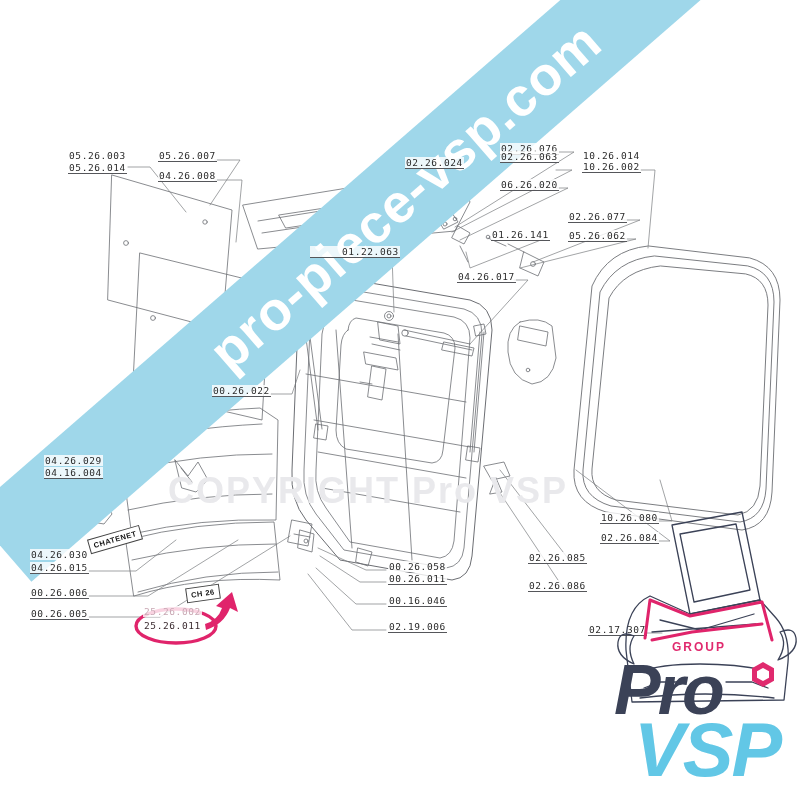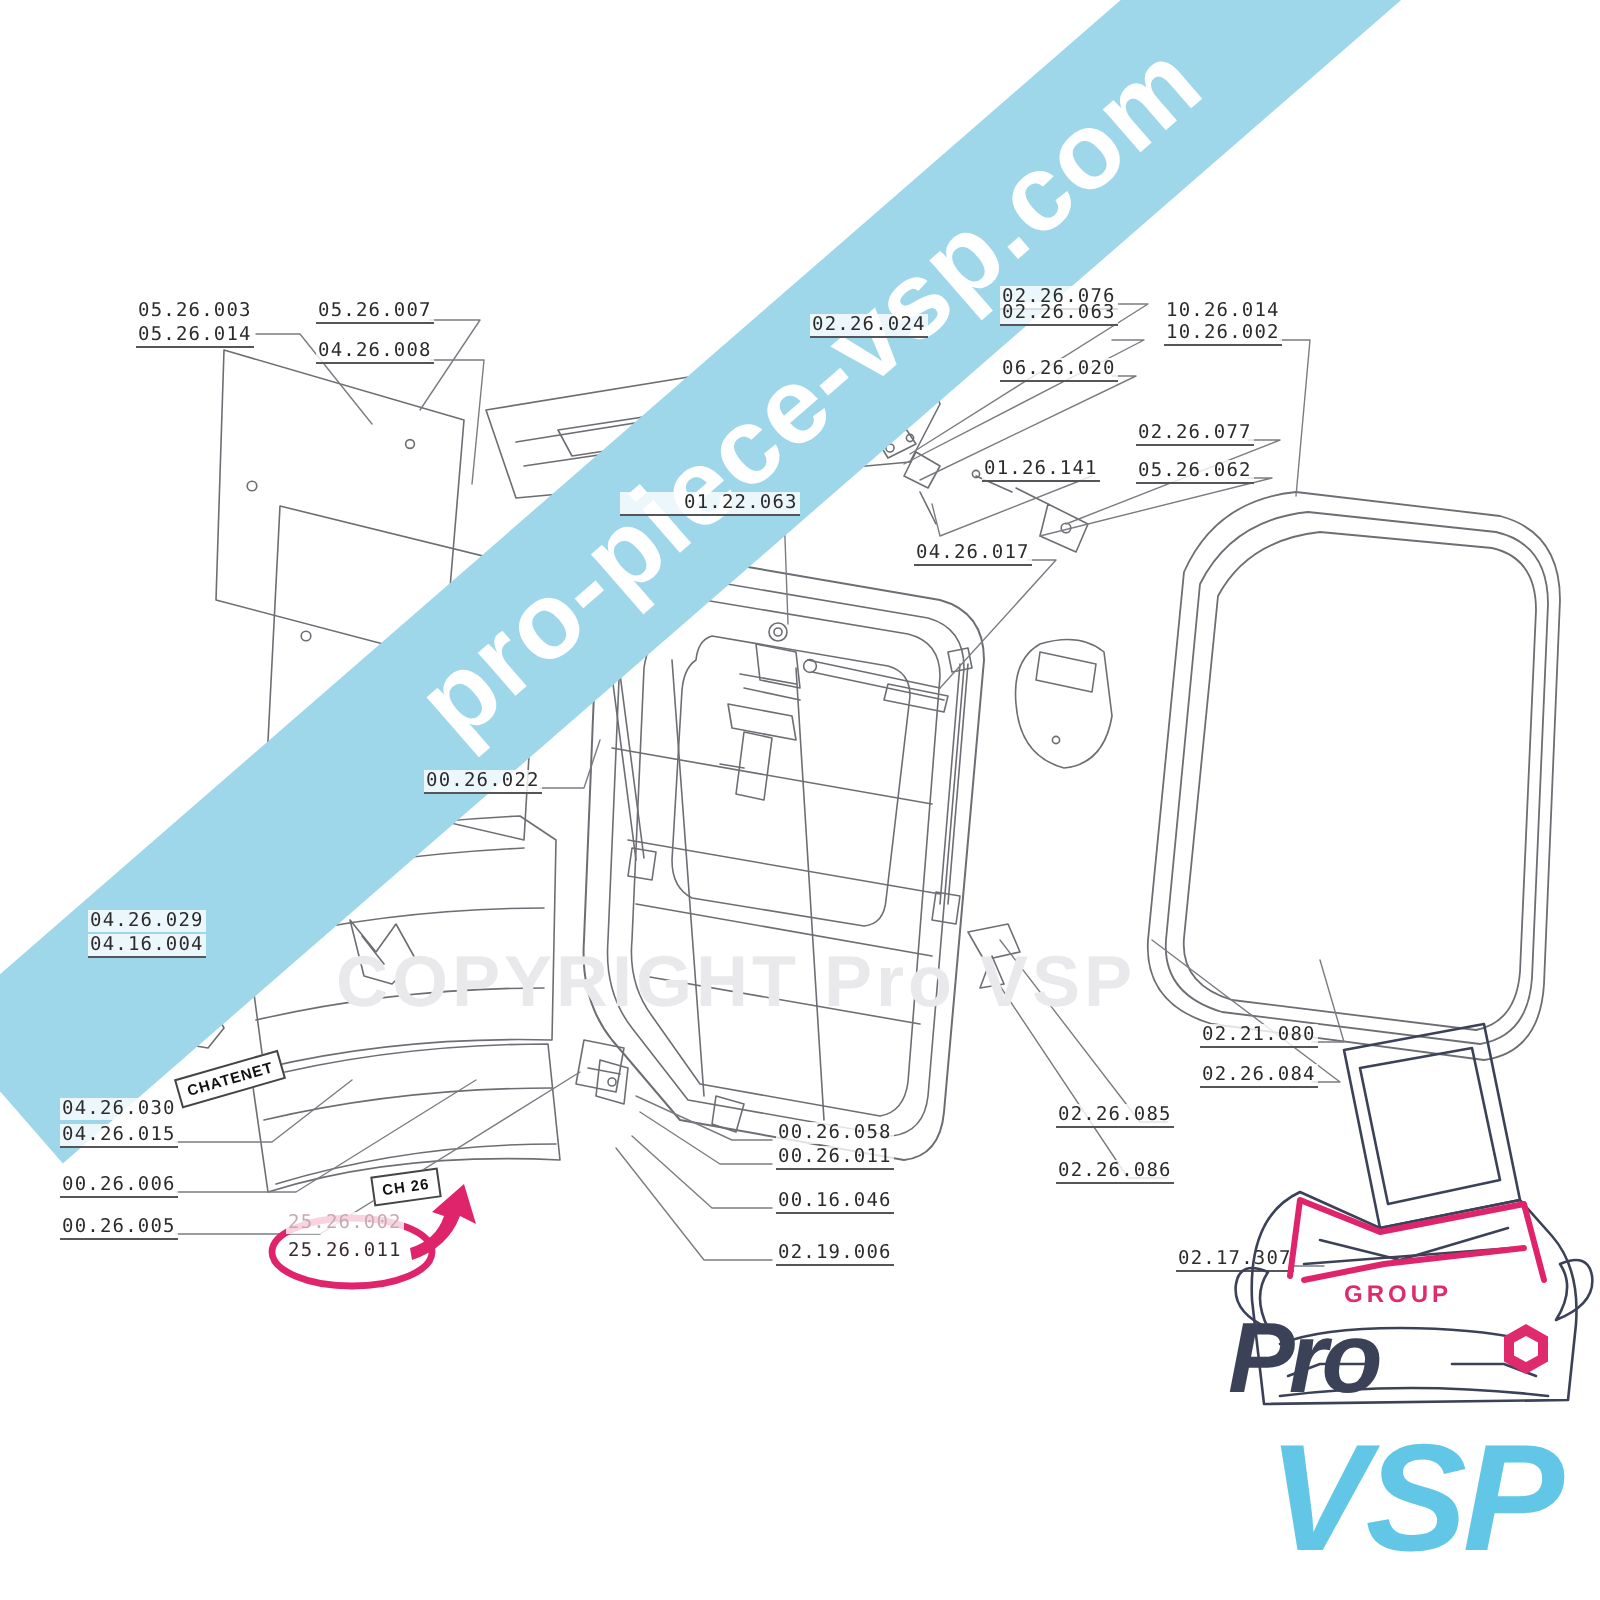--- a/index.html
+++ b/index.html
@@ -19,21 +19,21 @@
            display:flex;align-items:center;justify-content:center;}
   .wm-band span{font-family:"Liberation Sans",sans-serif;font-weight:700;
        font-size:54px;color:#ffffff;letter-spacing:1px;}
   .wm-copy{position:absolute;left:168px;top:470px;width:470px;
        font-family:"Liberation Sans",sans-serif;font-weight:700;font-size:36px;
        color:#e9e9ec;letter-spacing:2px;white-space:nowrap;}
   .logo{position:absolute;left:612px;top:640px;width:176px;height:150px;
         font-family:"Liberation Sans",sans-serif;}
   .logo .grp{position:absolute;left:60px;top:0;font-size:12px;font-weight:700;
         color:#e02a6e;letter-spacing:2px;}
-  .logo .pro{position:absolute;left:2px;top:10px;font-size:50px;font-weight:800;
+  .logo .pro{position:absolute;left:2px;top:10px;font-size:70px;font-weight:800;
         color:#3b4257;font-style:italic;letter-spacing:-3px;}
   .logo .vsp{position:absolute;left:22px;top:66px;font-size:76px;font-weight:800;
         color:#62c7e6;font-style:italic;letter-spacing:-2px;}
   .logo .hex{position:absolute;left:140px;top:22px;width:22px;height:25px;
         background:#e02a6e;clip-path:polygon(50% 0,100% 25%,100% 75%,50% 100%,0 75%,0 25%);}
   .logo .hex:after{content:"";position:absolute;left:5px;top:6px;width:12px;height:13px;
         background:#fff;clip-path:polygon(50% 0,100% 25%,100% 75%,50% 100%,0 75%,0 25%);}
 </style>
 </head>
 <body>
@@ -228,21 +228,21 @@
       <div class="lbl" style="left: 30px; top: 549px;">04.26.030</div>
       <div class="lbl u" style="left: 30px; top: 562px;">04.26.015</div>
       <div class="lbl u" style="left: 30px; top: 587px;">00.26.006</div>
       <div class="lbl u" style="left: 30px; top: 608px;">00.26.005</div>
       <div class="lbl" style="left: 388px; top: 561px;">00.26.058</div>
       <div class="lbl u" style="left: 388px; top: 573px;">00.26.011</div>
       <div class="lbl u" style="left: 388px; top: 595px;">00.16.046</div>
       <div class="lbl u" style="left: 388px; top: 621px;">02.19.006</div>
       <div class="lbl u" style="left: 528px; top: 552px;">02.26.085</div>
       <div class="lbl u" style="left: 528px; top: 580px;">02.26.086</div>
-      <div class="lbl u" style="left: 600px; top: 512px;">02.21.080</div>
+      <div class="lbl u" style="left: 600px; top: 512px;">10.26.080</div>
       <div class="lbl u" style="left: 600px; top: 532px;">02.26.084</div>
       <div class="lbl u" style="left: 588px; top: 624px;">02.17.307</div>
     </div>
 
   <div class="badge" style="left:88px;top:532px;transform:rotate(-16deg);">CHATENET</div>
   <div class="badge" style="left:186px;top:586px;transform:rotate(-8deg);">CH 26</div>
 
   <svg class="layer" viewBox="0 0 800 800" fill="none">
     <ellipse cx="176" cy="626" rx="40" ry="17" stroke="#e0246b" stroke-width="3.4" fill="none"></ellipse>
     <g fill="#e0246b">

